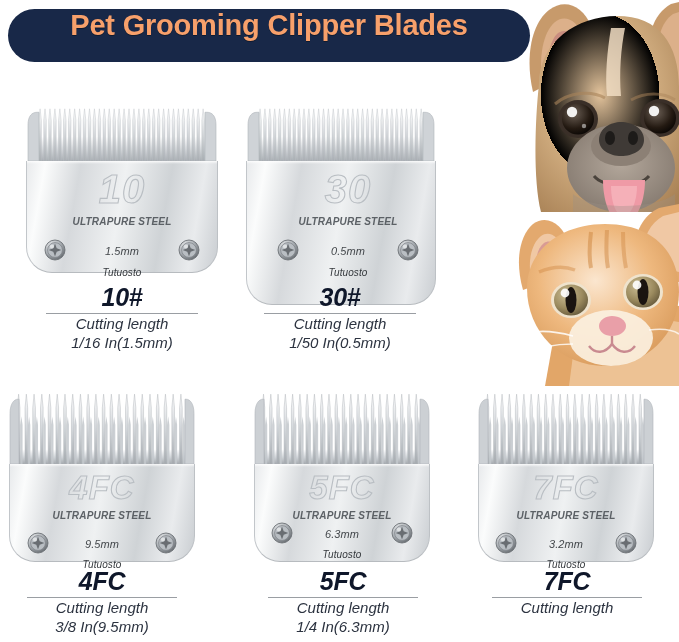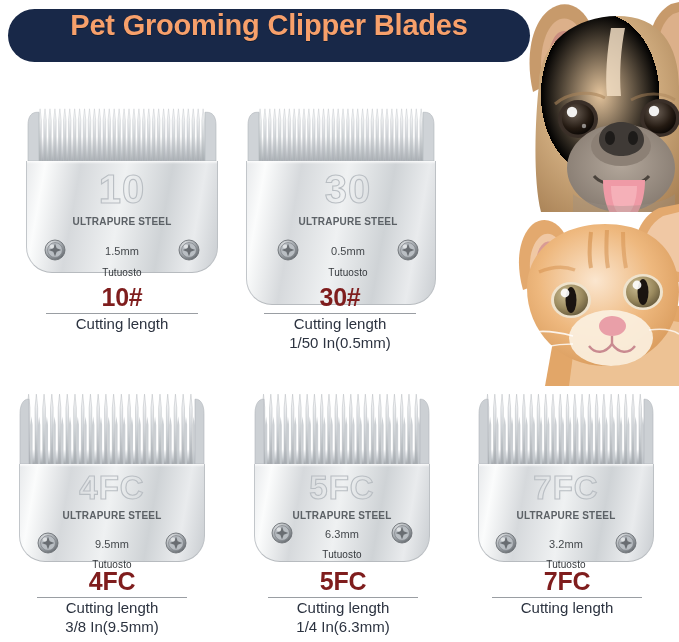--- a/index.html
+++ b/index.html
@@ -43,21 +43,21 @@
   .pets-wrap {
     position: absolute;
     right: 0;
     top: 0;
     width: 180px;
     height: 386px;
     overflow: hidden;
   }
 
   
-  .blade-card { position: absolute; }
+  .blade-card { position: absolute; font-style: italic; }
 
   .blade {
     position: relative;
     width: 100%;
   }
   .teeth {
     position: relative;
     width: 100%;
     overflow: hidden;
   }
@@ -127,21 +127,21 @@
   }
   .screw.left { left: 9%; }
   .screw.right { right: 9%; }
   .screw svg { display: block; }
 
   
   .caption { text-align: center; }
   .caption-title {
     font-size: 25px;
     font-weight: bold;
-    color: #7f1d1d;
+    color: #0f172a;
     line-height: 1.05;
     letter-spacing: -0.3px;
   }
   .caption-rule {
     height: 1px;
     background: #9a9ea3;
     margin: 3px auto 0 auto;
     width: 100%;
   }
   .caption-line {
@@ -358,20 +358,21 @@
   </svg>
             </span>
         </div>
         <div class="brand-name" style="margin-top: 6px;">Tutuosto</div>
       </div>
     </div>
     <div class="caption" style="position: absolute; left: 20px; top: 181px; width: 152px;">
       <div class="caption-title">10#</div>
       <div class="caption-rule"></div>
       <div class="caption-line">Cutting length</div>
+      <div class="caption-line">1/16 In(1.5mm)</div>
     </div>
   </div>
     <div class="blade-card" style="left: 246px; top: 103px; width: 190px;">
     <div class="blade">
       <div class="teeth" style="height: 58px;">
           <svg viewBox="0 0 190 58" preserveAspectRatio="none">
             <defs>
               <linearGradient id="tg19058" x1="0" y1="0" x2="0" y2="1">
         <stop offset="0%" stop-color="#ffffff"></stop>
                 <stop offset="45%" stop-color="#d8dbde"></stop>
@@ -456,21 +457,21 @@
         <div class="brand-name" style="margin-top: 6px;">Tutuosto</div>
       </div>
     </div>
     <div class="caption" style="position: absolute; left: 18px; top: 181px; width: 152px;">
       <div class="caption-title">30#</div>
       <div class="caption-rule"></div>
       <div class="caption-line">Cutting length</div>
       <div class="caption-line">1/50 In(0.5mm)</div>
     </div>
   </div>
-    <div class="blade-card" style="left: 19px; top: 392px; width: 186px;">
+    <div class="blade-card" style="left: 9px; top: 392px; width: 186px;">
     <div class="blade">
       <div class="teeth" style="height: 72px;">
           <svg viewBox="0 0 186 72" preserveAspectRatio="none">
             <defs>
               <linearGradient id="cg18672" x1="0" y1="0" x2="0" y2="1">
         <stop offset="0%" stop-color="#fcfcfd"></stop>
                 <stop offset="50%" stop-color="#d2d6da"></stop>
         <stop offset="100%" stop-color="#a5aaaf"></stop>
               </linearGradient>
             </defs>

